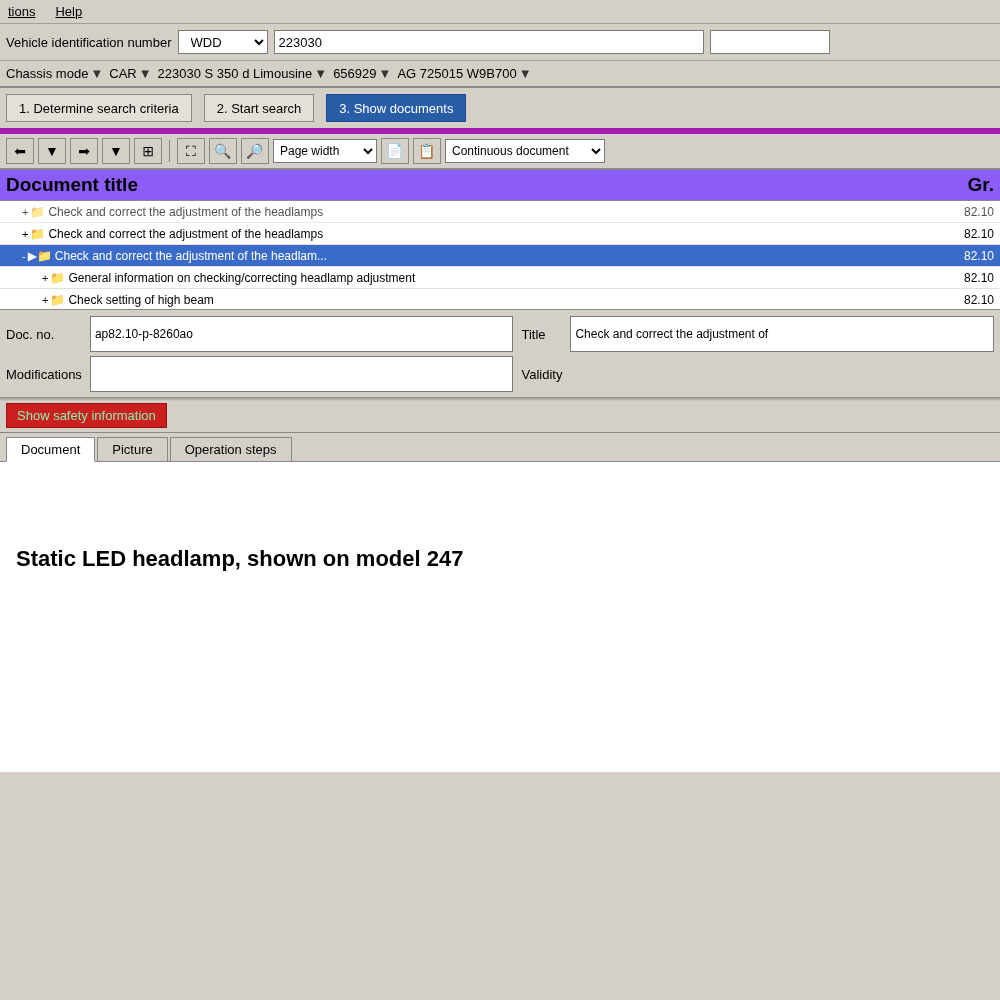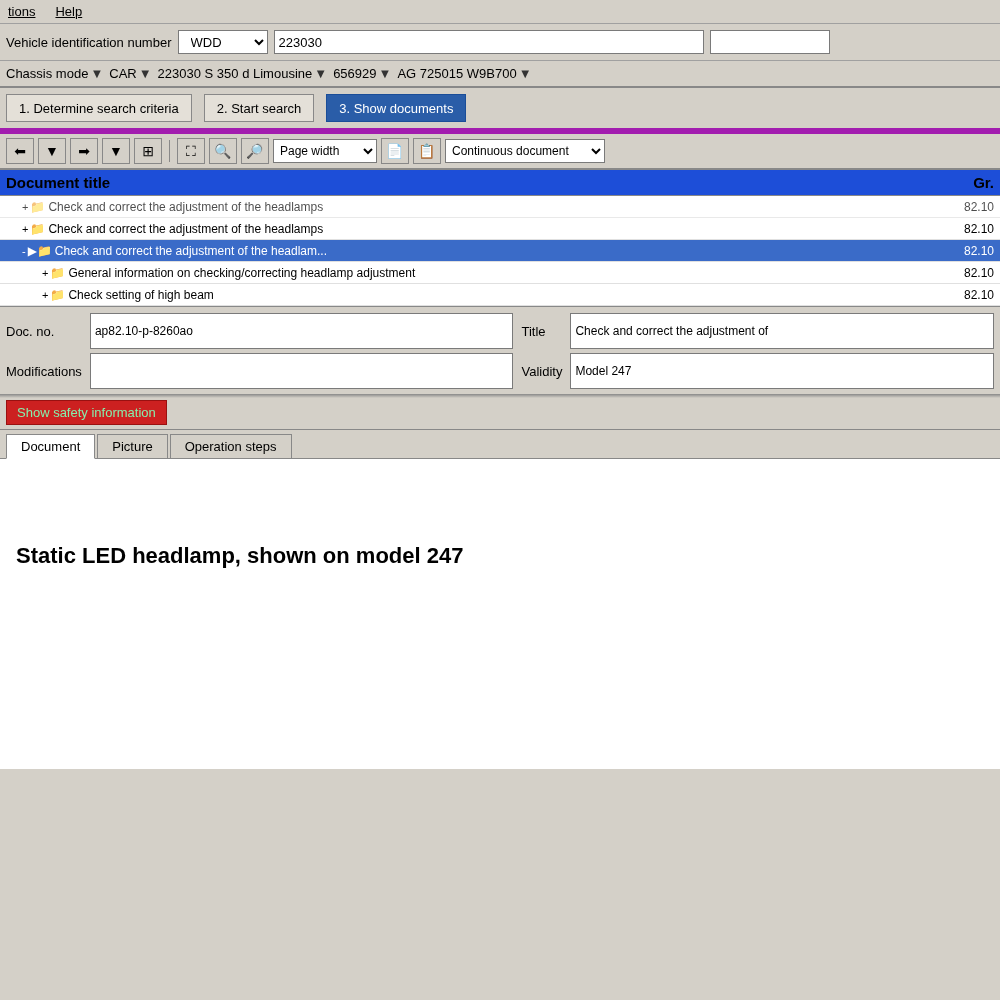--- a/index.html
+++ b/index.html
@@ -141,24 +141,24 @@
       margin: 0 3px;
     }
 
     
     .doc-list-area {
       background: white;
       border-bottom: 1px solid #888;
     }
     .doc-list-header {
       display: flex;
-      background: #1d4ed8;
+      background: #8b5cf6;
       padding: 4px 6px;
       font-weight: bold;
-      font-size: 15px;
+      font-size: 19px;
       border-bottom: 1px solid #888;
     }
     .doc-list-header .col-title { flex: 1; }
     .doc-list-header .col-gr { width: 60px; text-align: right; }
 
     .doc-row {
       display: flex;
       align-items: center;
       padding: 2px 6px;
       font-size: 12px;
@@ -381,21 +381,20 @@
 
 <div class="doc-details">
   <span class="detail-label">Doc. no.</span>
   <input class="detail-input" type="text" value="ap82.10-p-8260ao" style="">
   <span class="detail-label">Title</span>
   <input class="detail-input" type="text" value="Check and correct the adjustment of" style="">
 
   <span class="detail-label">Modifications</span>
   <input class="detail-input" type="text" value="" style="">
   <span class="detail-label">Validity</span>
-  <input class="detail-input" type="text" value="Model 247" style="">
 </div>
 
 <div class="safety-row">
   <button class="safety-btn">Show safety information</button>
 </div>
 
 <div class="tabs-row">
   <div class="tab active">Document</div>
   <div class="tab">Picture</div>
   <div class="tab">Operation steps</div>

